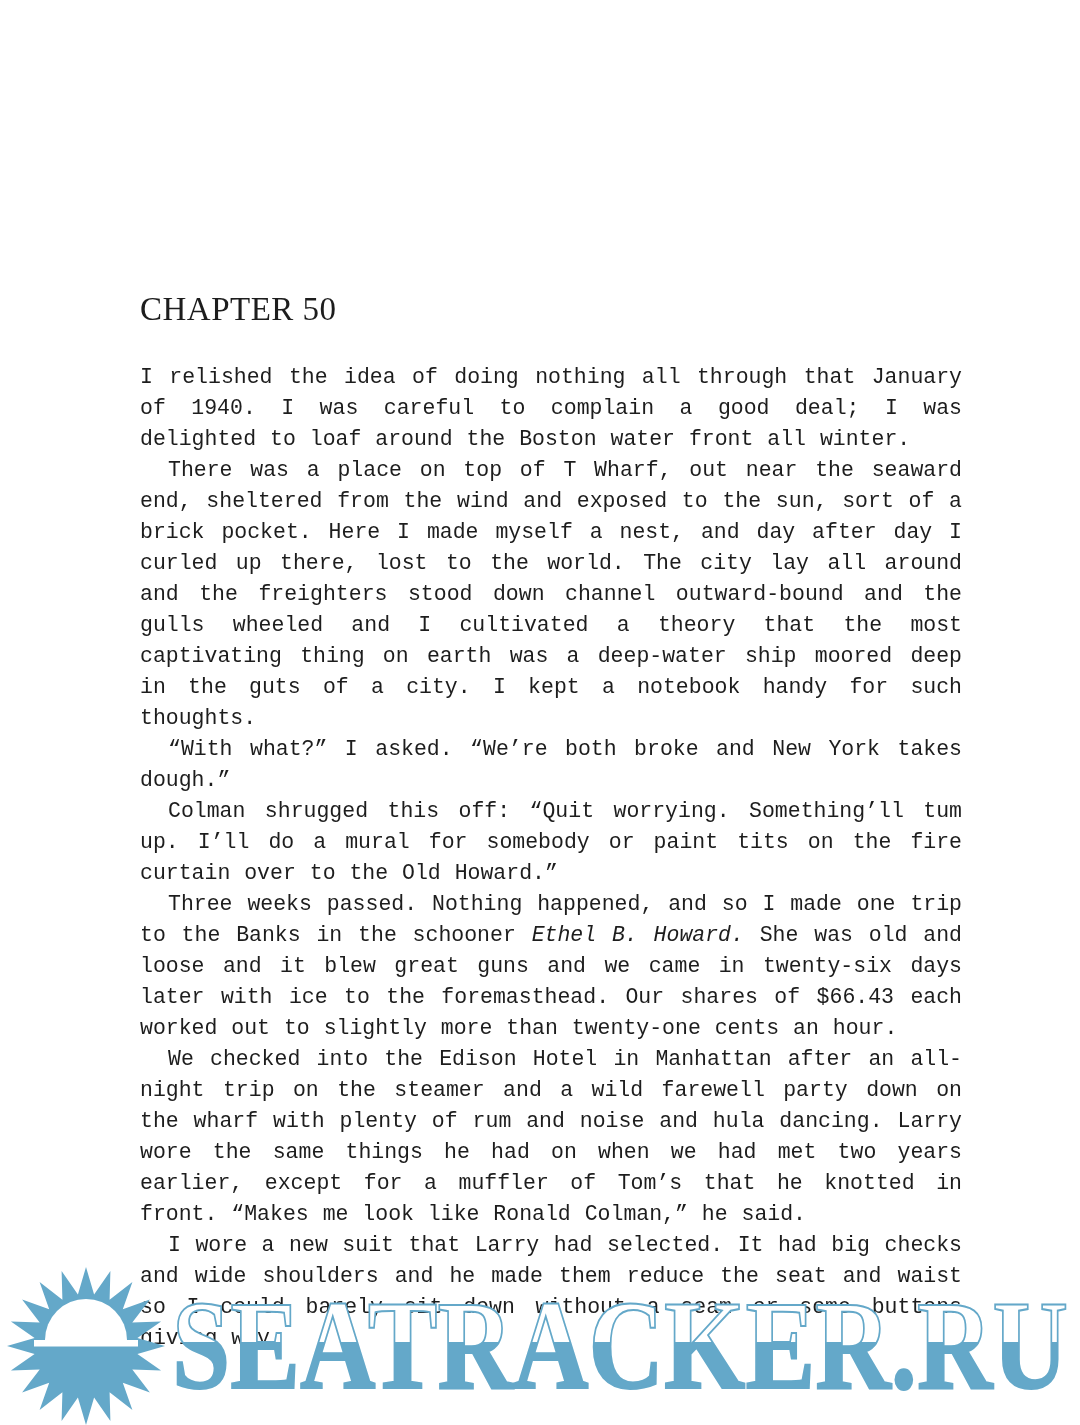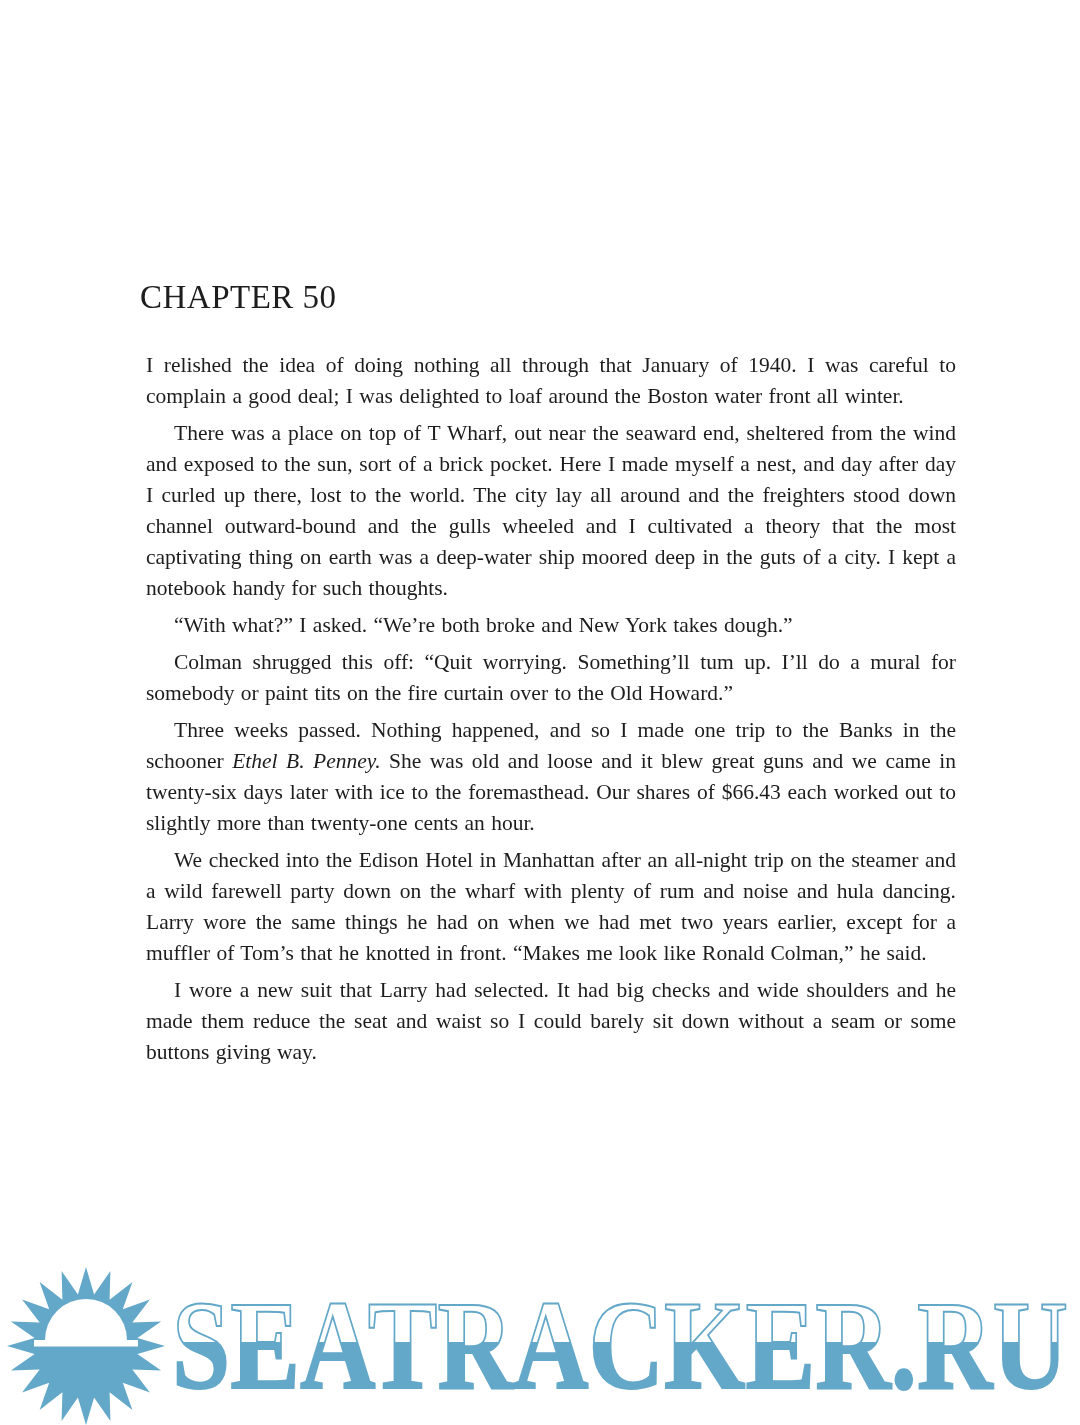--- a/index.html
+++ b/index.html
@@ -7,37 +7,38 @@
     width: 1080px;
     height: 1425px;
     position: relative;
     background: #ffffff;
     overflow: hidden;
     font-family: "Liberation Serif", serif;
   }
   .content {
     position: absolute;
     left: 140px;
-    top: 276px;
+    top: 288px;
     width: 822px;
     color: #1d1d1d;
   }
   .chapter-heading {
     font-size: 33px;
     font-weight: 400;
     letter-spacing: 0.5px;
     line-height: 42px;
     margin: 0 0 32px 0;
   }
   .body-text p {
-    margin: 6px;
+    margin: 0;
     font-size: 21.5px;
     line-height: 31px;
     text-align: justify;
     word-spacing: 1px;
+    font-family: Liberation Mono, monospace;
   }
   .body-text p.indent { text-indent: 28px; }
   .italic { font-style: italic; }
   .watermark {
     position: absolute;
     left: 0;
     top: 1260px;
     width: 1080px;
     height: 165px;
   }
@@ -45,21 +46,21 @@
 </head>
 <body>
 
 <div class="content">
   <h1 class="chapter-heading">CHAPTER 50</h1>
   <div class="body-text">
       <p><span>I relished the idea of doing nothing all through that January of 1940. I was careful to complain a good deal; I was delighted to loaf around the Boston water front all winter.</span></p>
       <p class="indent"><span>There was a place on top of T Wharf, out near the seaward end, sheltered from the wind and exposed to the sun, sort of a brick pocket. Here I made myself a nest, and day after day I curled up there, lost to the world. The city lay all around and the freighters stood down channel outward-bound and the gulls wheeled and I cultivated a theory that the most captivating thing on earth was a deep-water ship moored deep in the guts of a city. I kept a notebook handy for such thoughts.</span></p>
       <p class="indent"><span>“With what?” I asked. “We’re both broke and New York takes dough.”</span></p>
       <p class="indent"><span>Colman shrugged this off: “Quit worrying. Something’ll tum up. I’ll do a mural for somebody or paint tits on the fire curtain over to the Old Howard.”</span></p>
-      <p class="indent"><span>Three weeks passed. Nothing happened, and so I made one trip to the Banks in the schooner </span><span class="italic">Ethel B. Penney.</span><span> She was old and loose and it blew great guns and we came in twenty-six days later with ice to the foremasthead. Our shares of $66.43 each worked out to slightly more than twenty-one cents an hour.</span></p>
+      <p class="indent"><span>Three weeks passed. Nothing happened, and so I made one trip to the Banks in the schooner </span><span class="italic">Ethel B. Howard.</span><span> She was old and loose and it blew great guns and we came in twenty-six days later with ice to the foremasthead. Our shares of $66.43 each worked out to slightly more than twenty-one cents an hour.</span></p>
       <p class="indent"><span>We checked into the Edison Hotel in Manhattan after an all-night trip on the steamer and a wild farewell party down on the wharf with plenty of rum and noise and hula dancing. Larry wore the same things he had on when we had met two years earlier, except for a muffler of Tom’s that he knotted in front. “Makes me look like Ronald Colman,” he said.</span></p>
       <p class="indent"><span>I wore a new suit that Larry had selected. It had big checks and wide shoulders and he made them reduce the seat and waist so I could barely sit down without a seam or some buttons giving way.</span></p>
     </div>
 </div>
 
 <svg class="watermark" viewBox="0 0 1080 165" xmlns="http://www.w3.org/2000/svg">
   <defs>
     <linearGradient id="wm-split" gradientUnits="userSpaceOnUse" x1="0" y1="35" x2="0" y2="128">
       <stop offset="0.5" stop-color="#ffffff"></stop>
       <stop offset="0.505" stop-color="#64a8c9"></stop>

